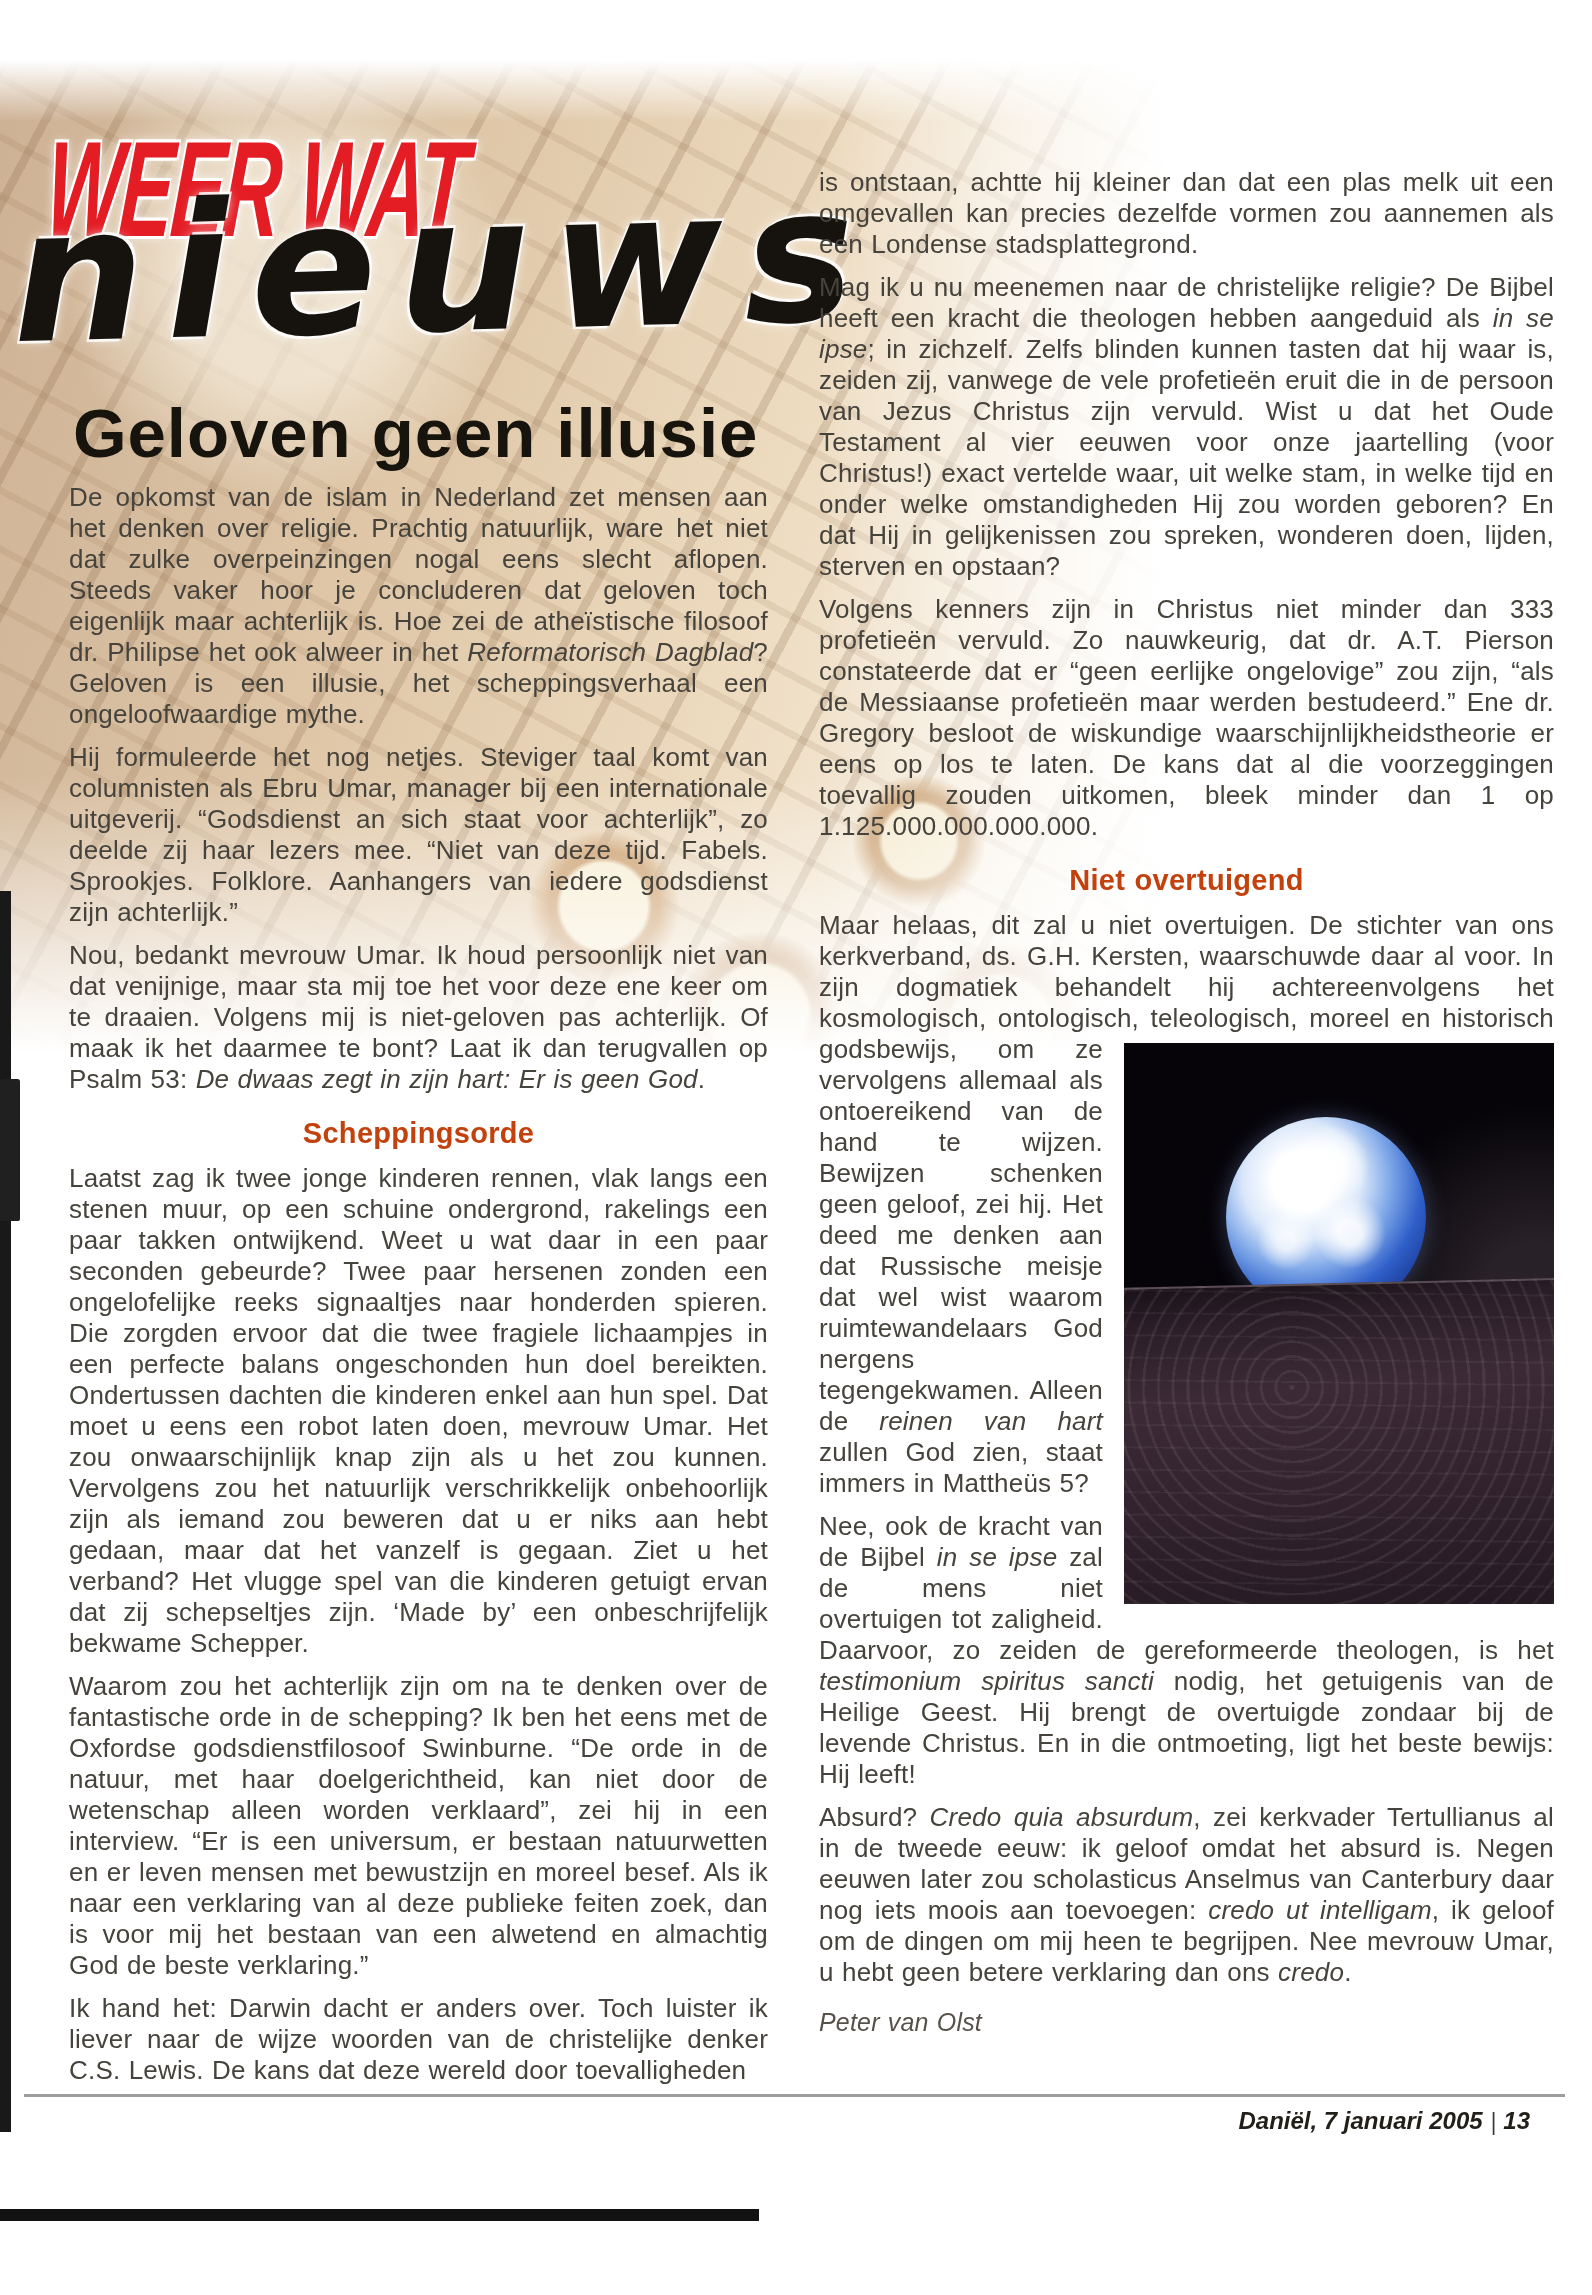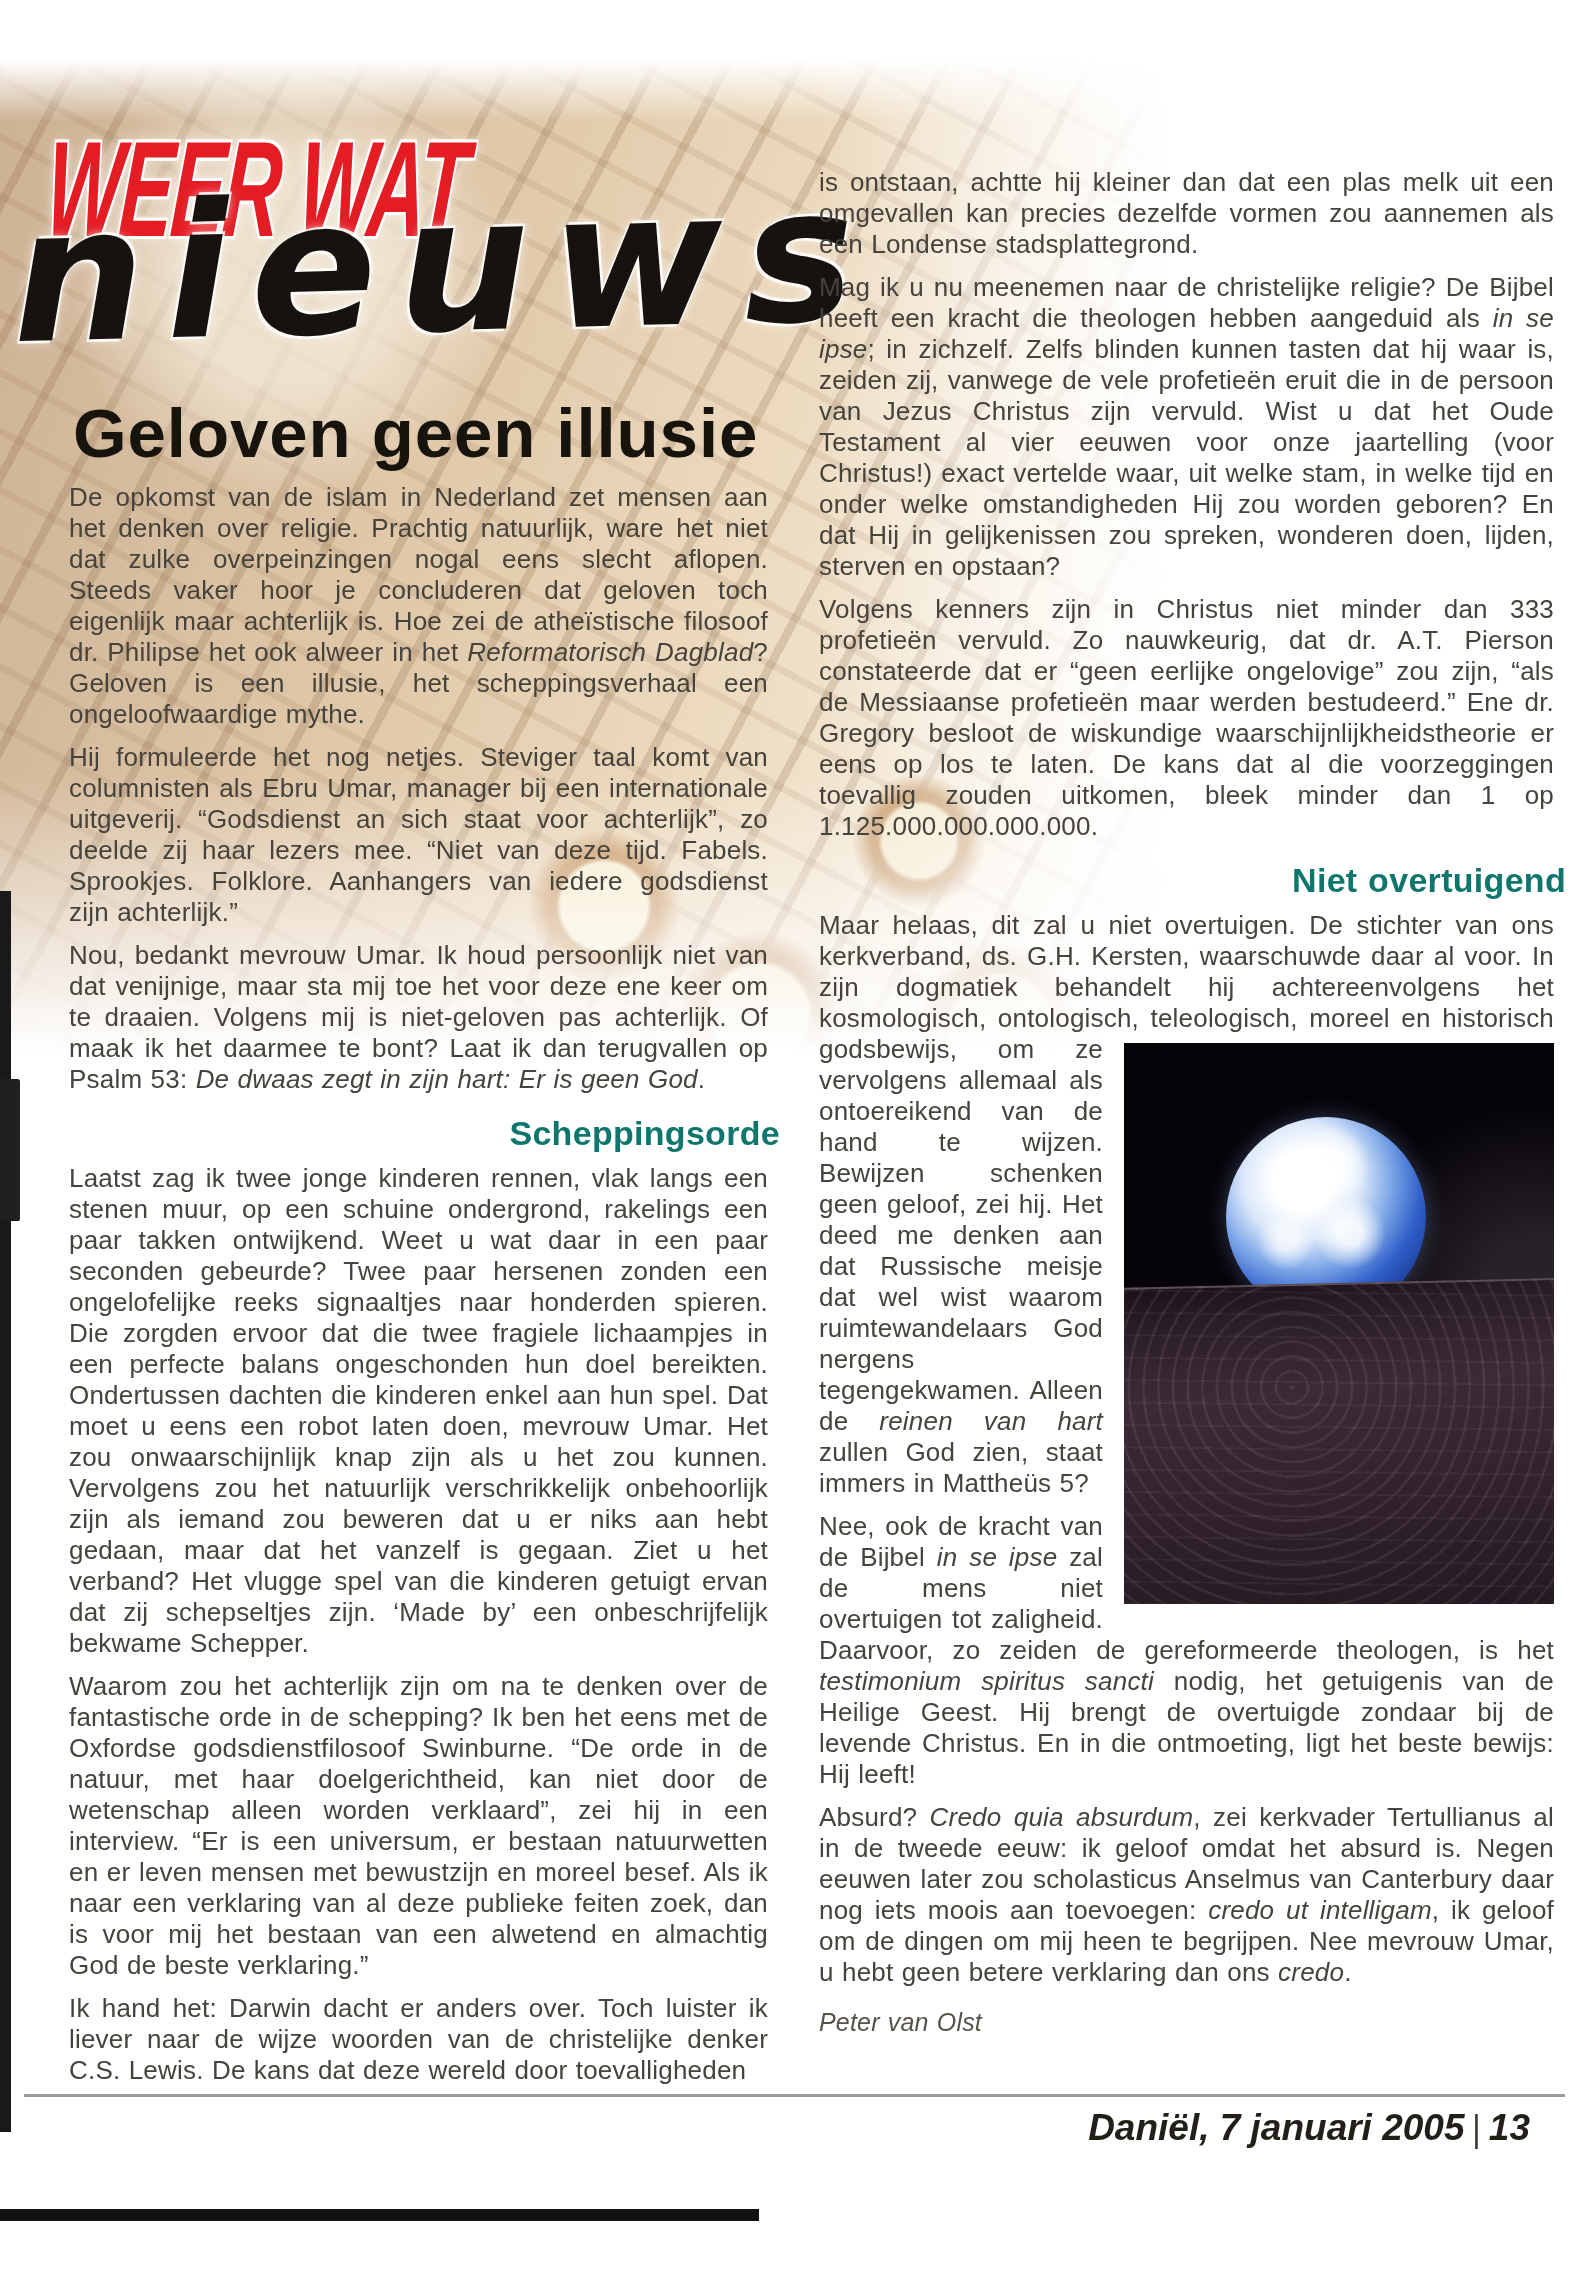--- a/index.html
+++ b/index.html
@@ -34,22 +34,22 @@
 
   .article-title{position:absolute;left:57px;top:378px;margin:16px;font-size:69px;font-weight:bold;
     letter-spacing:0.9px;color:#17130d;white-space:nowrap;}
 
   
   .col{position:absolute;font-size:26px;line-height:31px;text-align:justify;
     letter-spacing:0.2px;word-spacing:0.9px;color:#46433c;}
   .col p{margin:12px;}
   .col-left{left:57px;top:470px;width:723px;}
   .col-right{left:807px;top:155px;width:759px;}
-  .subhead{margin:21px 0 7.8px;font-size:34px;line-height:35px;font-weight:bold;
-    color:#0f766e;text-align:right;letter-spacing:0.3px;}
+  .subhead{margin:21px 0 7.8px;font-size:29px;line-height:35px;font-weight:bold;
+    color:#c2410c;text-align:center;letter-spacing:0.3px;}
   .it{font-style:italic;}
 
   
   .earth-photo{display:block;float:right;width:430px;height:561px;margin:8.6px 0 12px 21px;
     position:relative;overflow:hidden;
     background:
       radial-gradient(circle at 96% 45%, rgba(130,110,120,.28) 0 52px, rgba(130,110,120,0) 190px),
       #060409;}
   .earth-photo::before{content:"";position:absolute;left:102px;top:74px;width:200px;height:200px;
     border-radius:50%;
@@ -67,21 +67,21 @@
       repeating-linear-gradient(2deg, rgba(255,255,255,.05) 0 1.7px, rgba(0,0,0,0) 1.7px 22.4px),
       linear-gradient(176deg, #1a1218 0%, #2b1e28 12%, #3c2b36 32%, #342430 55%, #2a1d27 80%, #231921 100%);}
 
   
   .author{margin-top:19px !important;font-style:italic;font-size:25px;color:#56524a;text-align:left;}
   .reageren{margin:7px 46px 0 0 !important;font-size:27px;font-weight:bold;color:#15120e;text-align:right;}
 
   
   .footer-rule{position:absolute;left:24px;top:2094px;width:1541px;height:2.6px;background:#9d9d9d;}
   .page-footer{position:absolute;left:777px;top:2107px;width:753px;text-align:right;
-    font-size:37px;font-weight:bold;font-style:italic;color:#221f19;}
+    font-size:24px;font-weight:bold;font-style:italic;color:#221f19;}
   .footer-sep{display:inline-block;transform:scaleX(.55) translateY(0.9px);margin:0 7px;color:#3a362f;}
 
   
   .scan-left{position:absolute;left:0;top:891px;width:11.2px;height:1241px;background:#191919;}
   .scan-left-bump{position:absolute;left:0;top:1079px;width:20px;height:142px;background:#202020;border-radius:2.6px;}
   .scan-bottom{position:absolute;left:0;top:2209px;width:759px;height:12px;background:#121212;}
 </style>
 </head>
 <body>
 

